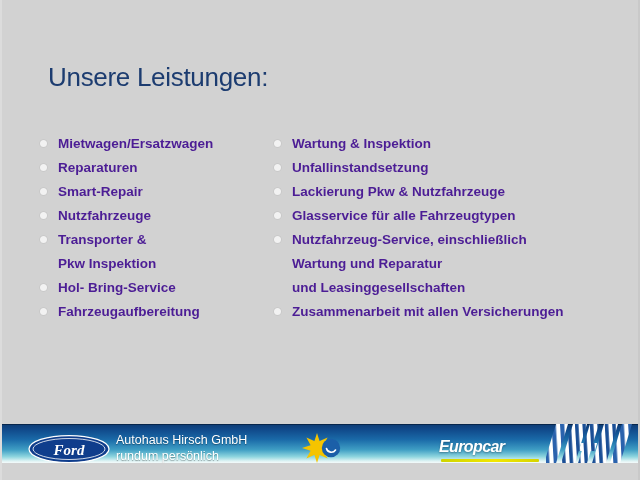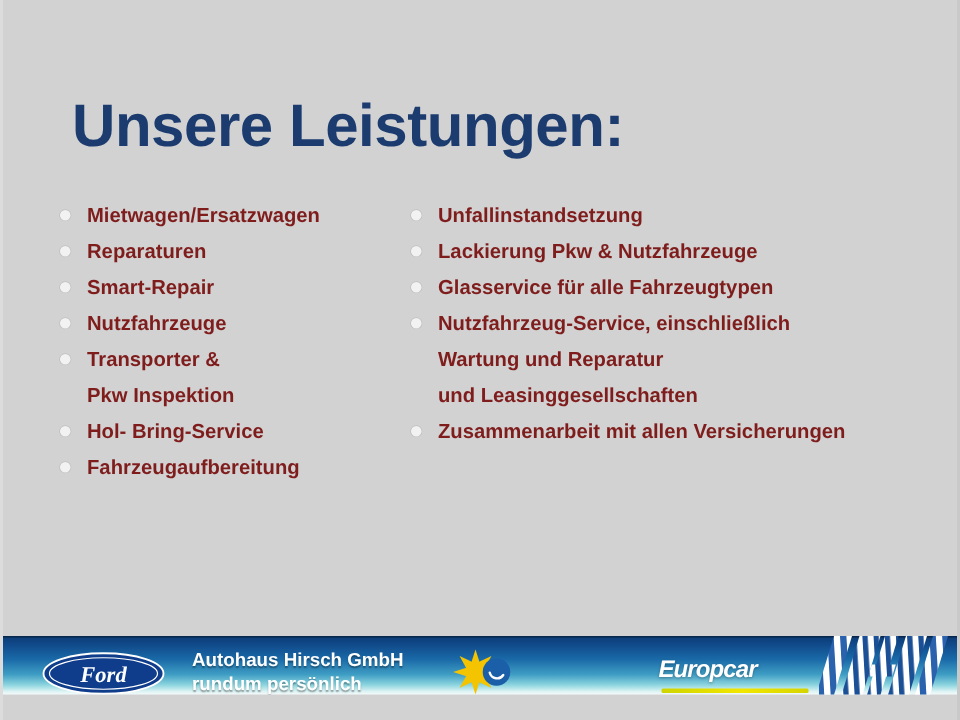--- a/index.html
+++ b/index.html
@@ -23,22 +23,22 @@
     border-left: 2px solid #dcdcdc;
     border-right: 2px solid #c9c9c9;
     overflow: hidden;
   }
 
   
   #title {
     position: absolute;
     left: 46px;
     top: 62px;
-    font-size: 40px;
-    font-weight: bold;
+    font-size: 26px;
+    font-weight: normal;
     color: #1c3c70;
     letter-spacing: -0.3px;
     white-space: nowrap;
     text-align: center;
   }
 
   
   .column {
     position: absolute;
     top: 133px;
@@ -58,21 +58,21 @@
     background: #f2f2f2;
     flex: 0 0 auto;
     margin-top: 7px;
     margin-right: 11px;
     box-shadow: 0 0 0 0.5px rgba(160,160,160,0.35);
   }
   .bullet-dot.hidden { visibility: hidden; }
   .bullet-text {
     font-size: 13.5px;
     font-weight: bold;
-    color: #7f1d1d;
+    color: #4c1d95;
     line-height: 22px;
     white-space: nowrap;
   }
 
   
   #footer {
     position: absolute;
     left: 0;
     right: 0;
     top: 424px;
@@ -101,25 +101,24 @@
     top: 10px;
     width: 82px;
     height: 30px;
   }
   
   #autohaus {
     position: absolute;
     left: 114px;
     top: 9px;
     color: #ffffff;
-    font-weight: bold;
+    font-weight: normal;
     font-size: 12.5px;
     line-height: 15.5px;
     text-shadow: 0 1px 1px rgba(0,0,0,0.35);
-    margin-left: 12px;
   }
 
   
   #identica-logo {
     position: absolute;
     left: 298px;
     top: 8px;
     width: 108px;
     height: 32px;
   }
@@ -206,20 +205,24 @@
       <span class="bullet-dot"></span>
       <span class="bullet-text">Hol- Bring-Service</span>
     </div>
     <div class="bullet-row">
       <span class="bullet-dot"></span>
       <span class="bullet-text">Fahrzeugaufbereitung</span>
     </div>
   </div>
 
   <div id="col-right" class="column">
+    <div class="bullet-row">
+      <span class="bullet-dot"></span>
+      <span class="bullet-text">Wartung &amp; Inspektion</span>
+    </div>
     <div class="bullet-row">
       <span class="bullet-dot"></span>
       <span class="bullet-text">Unfallinstandsetzung</span>
     </div>
     <div class="bullet-row">
       <span class="bullet-dot"></span>
       <span class="bullet-text">Lackierung Pkw &amp; Nutzfahrzeuge</span>
     </div>
     <div class="bullet-row">
       <span class="bullet-dot"></span>

